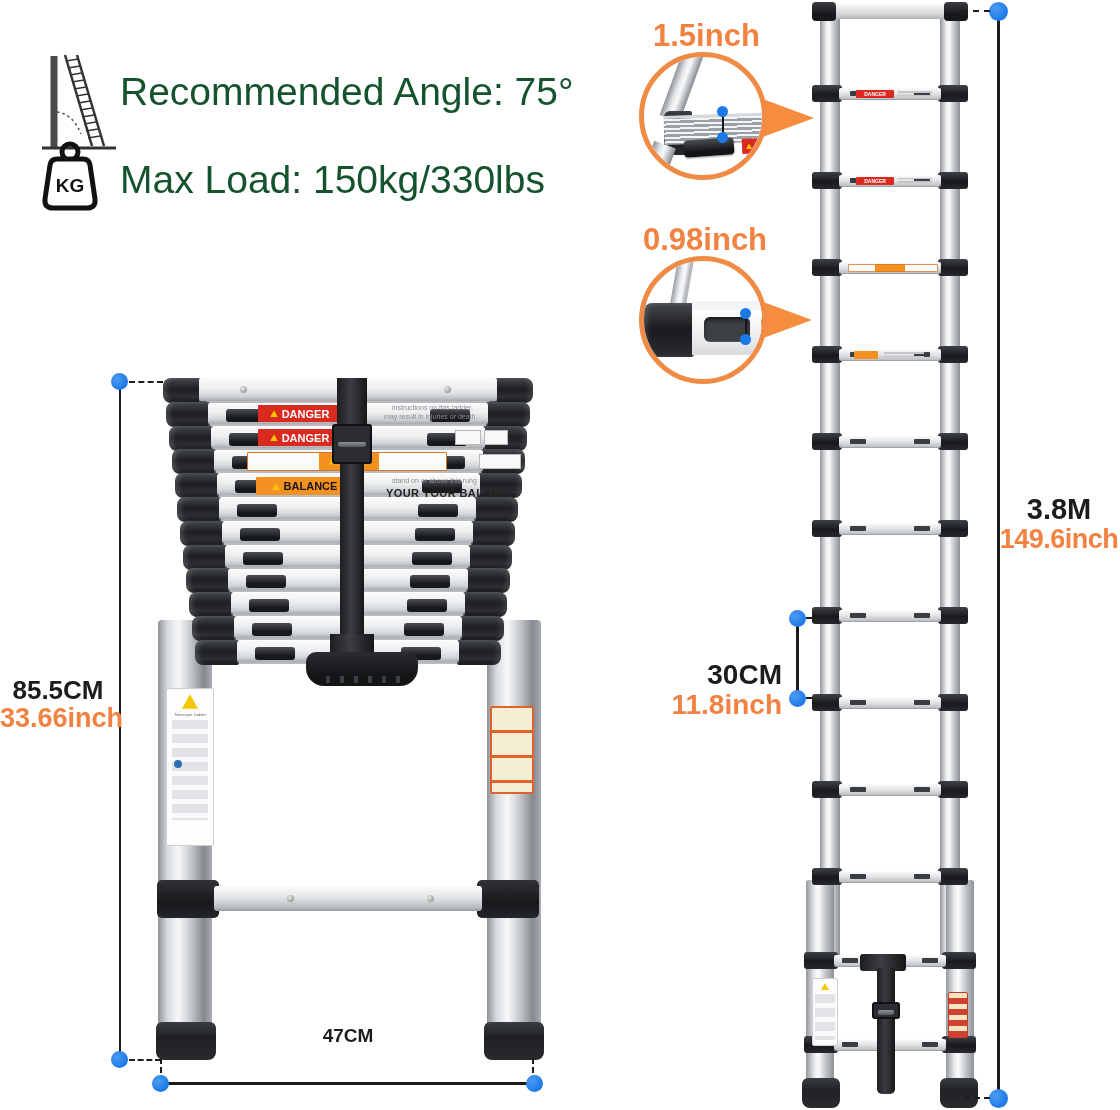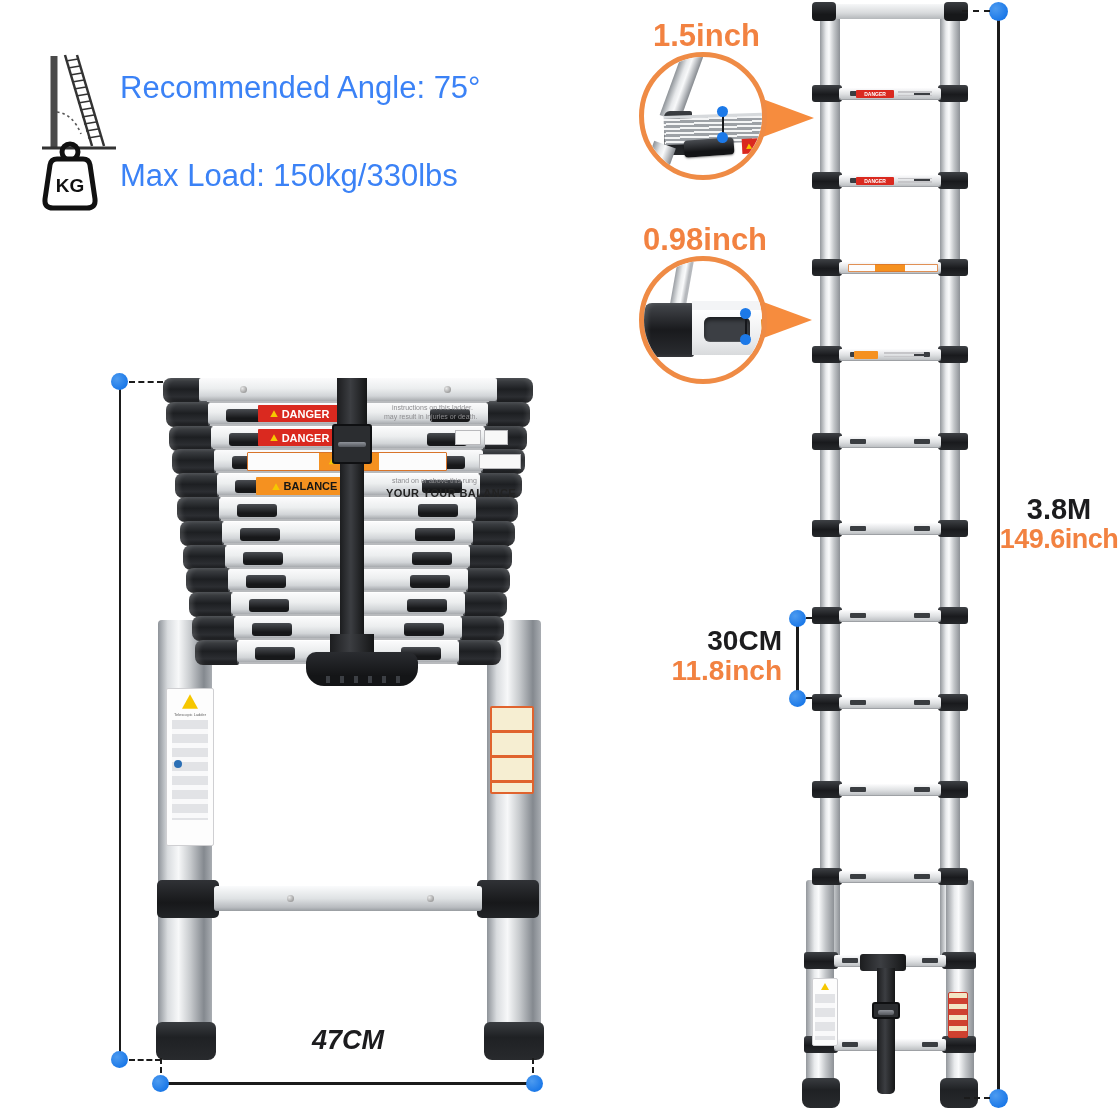--- a/index.html
+++ b/index.html
@@ -6,21 +6,21 @@
     --accent-orange:#F28241; --dot-blue:#1C79E8; --danger-red:#DA291F;
     --warning-orange:#F59120; --line-dark:#1D1D1F;
   }
   *{box-sizing:border-box; margin:0; padding:0;}
   body{background:#fff;}
   .canvas{position:relative; width:1120px; height:1110px; background:#fff; overflow:hidden;
           font-family:"Liberation Sans", sans-serif; color:var(--line-dark);}
   .abs{position:absolute;}
 
   
-  .spec-text{font-size:31px; color:#3b82f6; white-space:nowrap;}
+  .spec-text{font-size:39px; color:#14532d; white-space:nowrap;}
 
   
   .bdot{position:absolute; width:17px; height:17px; border-radius:50%;
         background:radial-gradient(circle at 35% 35%, #4d9bf0, var(--dot-blue) 70%);}
   .dash-h{position:absolute; height:0; border-top:2px dashed #1b1b1b;}
   .dash-v{position:absolute; width:0; border-left:2px dashed #1b1b1b;}
   .solid-v{position:absolute; width:0; border-left:2px solid #1b1b1b;}
   .solid-h{position:absolute; height:0; border-top:3px solid #1b1b1b;}
   .dim{position:absolute; text-align:center; line-height:1.08; white-space:nowrap; z-index:12;}
   .dim .m{font-weight:bold; color:#1c1c1e; display:block;}
@@ -348,28 +348,32 @@
     <div class="picto-grid"></div>
   </div>
   <div class="abs" style="left:174px; top:760px; width:8px; height:8px; border-radius:50%; background:#2b6fb5; z-index:6;"></div>
   <div class="sticker-orange" style="left:490px; top:706px; width:44px; height:88px;"></div>
 
   <div class="solid-v" style="left:119px; top:388px; height:666px;"></div>
   <div class="bdot" style="left:111px; top:373px;"></div>
   <div class="bdot" style="left:111px; top:1051px;"></div>
   <div class="dash-h" style="left:129px; top:381px; width:34px;"></div>
   <div class="dash-h" style="left:129px; top:1059px; width:32px;"></div>
+  <div class="dim" style="left:0px; top:676px; width:116px;">
+    <span class="m" style="font-size:26px;">85.5CM</span>
+    <span class="i" style="font-size:27px;">33.66inch</span>
+  </div>
 
   <div class="dash-v" style="left:160px; top:1058px; height:24px;"></div>
   <div class="dash-v" style="left:532px; top:1058px; height:24px;"></div>
   <div class="solid-h" style="left:160px; top:1082px; width:374px;"></div>
   <div class="bdot" style="left:152px; top:1075px;"></div>
   <div class="bdot" style="left:526px; top:1075px;"></div>
   <div class="dim" style="left:248px; top:1026px; width:200px;">
-    <span class="m" style="font-size:27px;font-style:italic;">47CM</span>
+    <span class="m" style="font-size:19px;">47CM</span>
   </div>
 
   <div class="rail" style="left:820px; top:8px; width:20px; height:952px;"></div>
   <div class="rail" style="left:940px; top:8px; width:20px; height:952px;"></div>
   <div class="rail" style="left:806px; top:880px; width:28px; height:204px;"></div>
   <div class="rail" style="left:946px; top:880px; width:28px; height:204px;"></div>
 
   <div class="cap-bar" style="left:816px; top:4px; width:148px;"></div>
   <div class="cap-end" style="left:812px; top:2px;"></div>
   <div class="cap-end" style="left:944px; top:2px;"></div>
@@ -486,18 +490,18 @@
   <div class="dim" style="left:996px; top:494px; width:126px;">
     <span class="m" style="font-size:29px;">3.8M</span>
     <span class="i" style="font-size:27px; letter-spacing:-0.5px;">149.6inch</span>
   </div>
 
   <div class="solid-v" style="left:796px; top:626px; height:66px; border-left-width:3px;"></div>
   <div class="bdot" style="left:789px; top:610px;"></div>
   <div class="bdot" style="left:789px; top:690px;"></div>
   <div class="dash-h" style="left:806px; top:617px; width:26px;"></div>
   <div class="dash-h" style="left:806px; top:697px; width:26px;"></div>
-  <div class="dim" style="left:668px; top:626px; width:114px; text-align:right;">
+  <div class="dim" style="left:668px; top:660px; width:114px; text-align:right;">
     <span class="m" style="font-size:28px;">30CM</span>
     <span class="i" style="font-size:28px;">11.8inch</span>
   </div>
 
 </div>
 
 </body></html>

